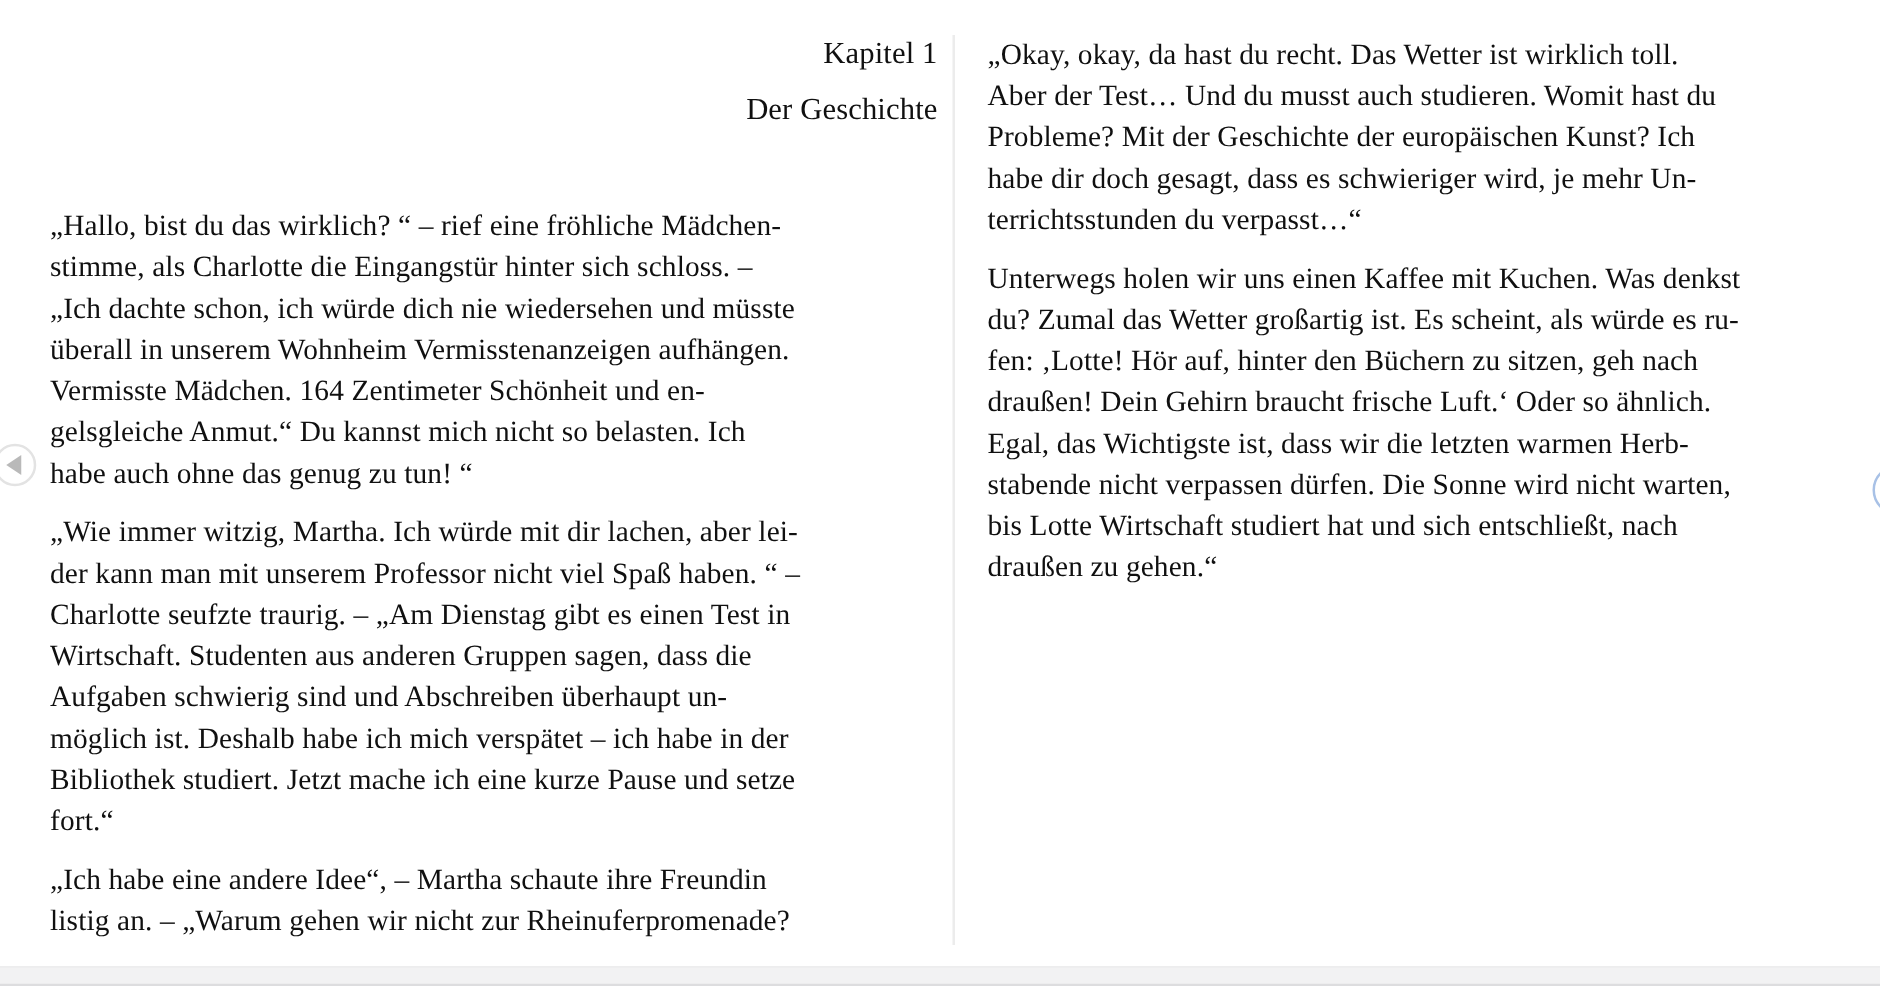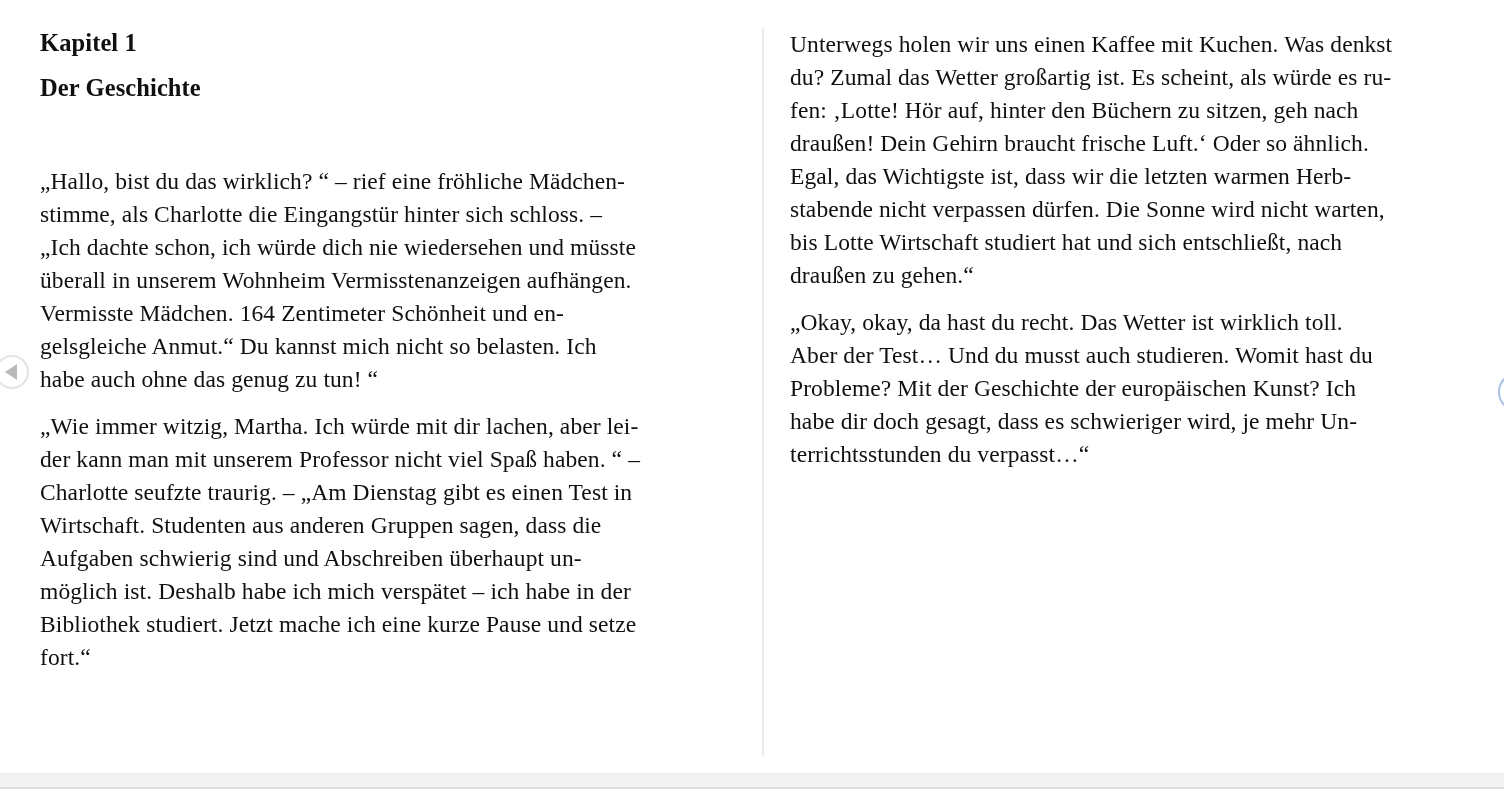--- a/index.html
+++ b/index.html
@@ -20,24 +20,24 @@
   .page {
     position: absolute;
     top: 0;
     font-size: 23.5px;
     line-height: 33px;
     letter-spacing: 0.1px;
   }
   .page-left  { left: 40px;  width: 710px; padding-top: 26px; }
   .page-right { left: 790px; width: 700px; padding-top: 28px; }
   h1.chapter-title, h2.chapter-subtitle {
-    text-align: left;
+    text-align: right;
     font-size: 24.5px;
     line-height: 33px;
-    font-weight: bold;
+    font-weight: normal;
     margin: 0;
   }
   h2.chapter-subtitle { margin-top: 12px; }
   .page p {
     margin: 0 0 14px 0;
     white-space: pre-line;
   }
   .page-left p.first-body { margin-top: 61px; }
   .divider {
     position: absolute;
@@ -111,38 +111,40 @@
 gelsgleiche Anmut.“ Du kannst mich nicht so belasten. Ich
 habe auch ohne das genug zu tun! “</p>
     <p>„Wie immer witzig, Martha. Ich würde mit dir lachen, aber lei-
 der kann man mit unserem Professor nicht viel Spaß haben. “ –
 Charlotte seufzte traurig. – „Am Dienstag gibt es einen Test in
 Wirtschaft. Studenten aus anderen Gruppen sagen, dass die
 Aufgaben schwierig sind und Abschreiben überhaupt un-
 möglich ist. Deshalb habe ich mich verspätet – ich habe in der
 Bibliothek studiert. Jetzt mache ich eine kurze Pause und setze
 fort.“</p>
+    <p>„Ich habe eine andere Idee“, – Martha schaute ihre Freundin
+listig an. – „Warum gehen wir nicht zur Rheinuferpromenade?</p>
   </div>
 
   <div class="divider"></div>
 
   <div class="page page-right">
+    <p>„Okay, okay, da hast du recht. Das Wetter ist wirklich toll.
+Aber der Test… Und du musst auch studieren. Womit hast du
+Probleme? Mit der Geschichte der europäischen Kunst? Ich
+habe dir doch gesagt, dass es schwieriger wird, je mehr Un-
+terrichtsstunden du verpasst…“</p>
     <p>Unterwegs holen wir uns einen Kaffee mit Kuchen. Was denkst
 du? Zumal das Wetter großartig ist. Es scheint, als würde es ru-
 fen: ‚Lotte! Hör auf, hinter den Büchern zu sitzen, geh nach
 draußen! Dein Gehirn braucht frische Luft.‘ Oder so ähnlich.
 Egal, das Wichtigste ist, dass wir die letzten warmen Herb-
 stabende nicht verpassen dürfen. Die Sonne wird nicht warten,
 bis Lotte Wirtschaft studiert hat und sich entschließt, nach
 draußen zu gehen.“</p>
-    <p>„Okay, okay, da hast du recht. Das Wetter ist wirklich toll.
-Aber der Test… Und du musst auch studieren. Womit hast du
-Probleme? Mit der Geschichte der europäischen Kunst? Ich
-habe dir doch gesagt, dass es schwieriger wird, je mehr Un-
-terrichtsstunden du verpasst…“</p>
   </div>
 
   <button class="nav-btn nav-next">
     <span></span>
   </button>
 
   <div class="footer-bar"></div>
 
 </div>
 

